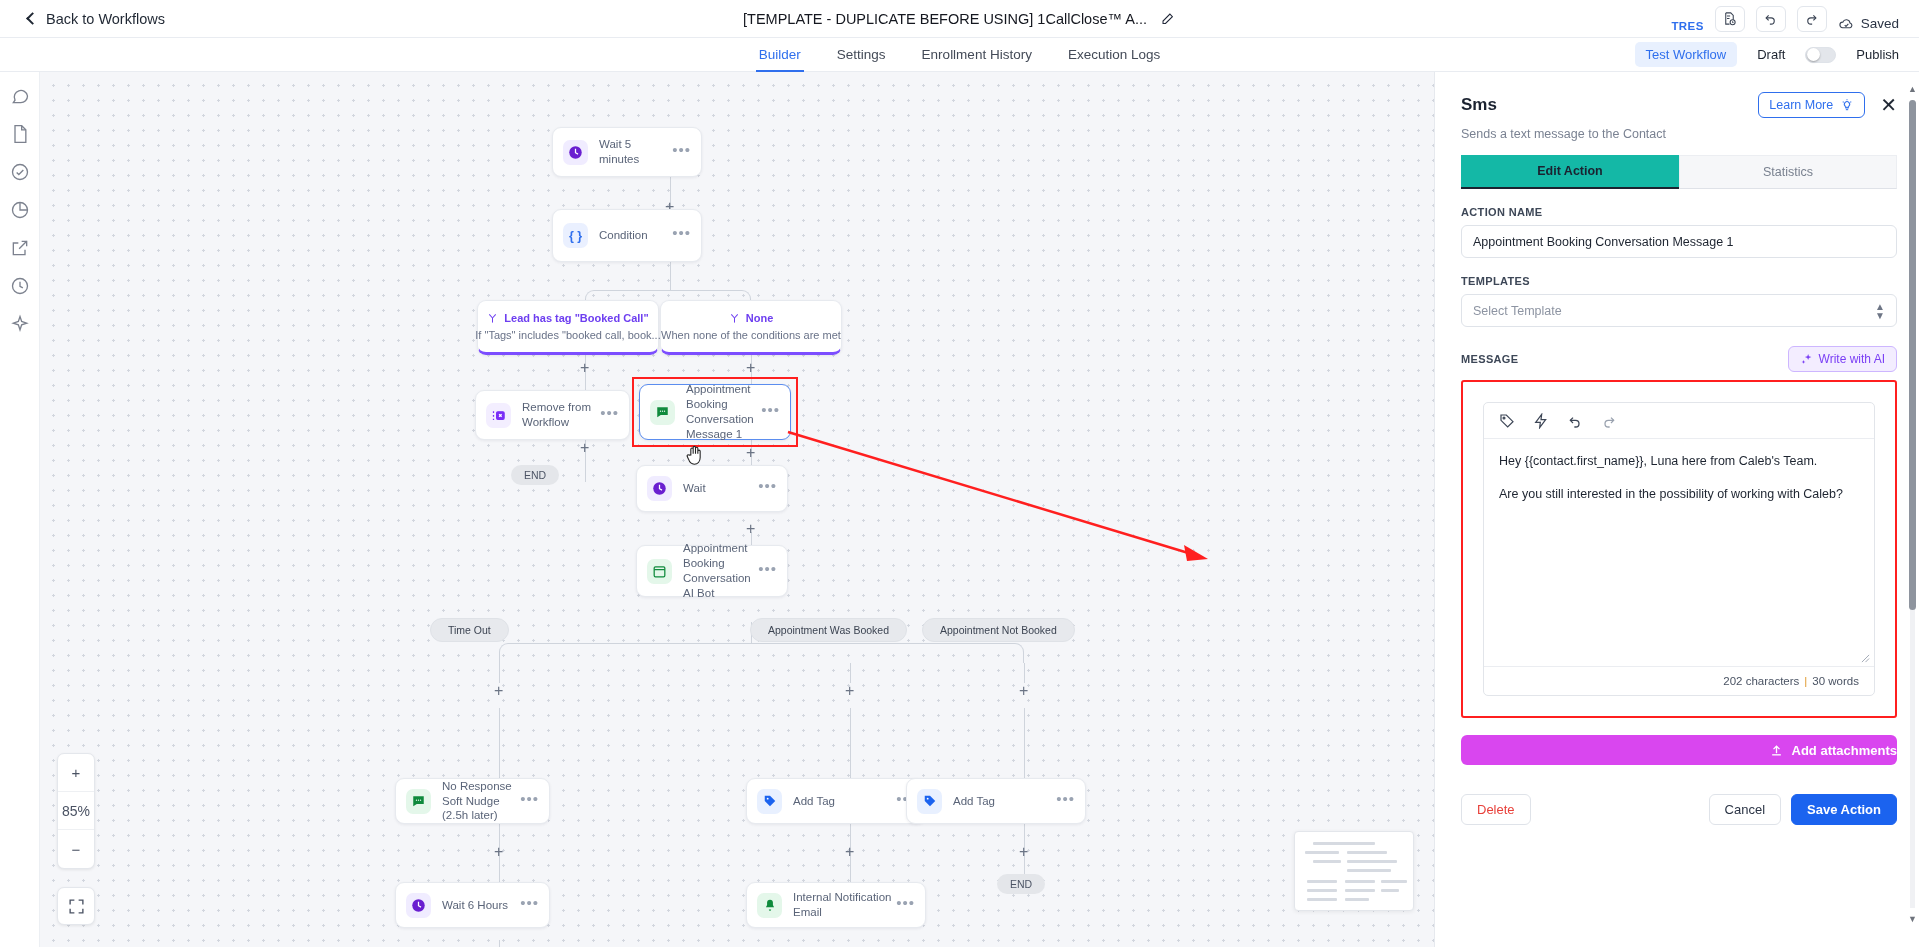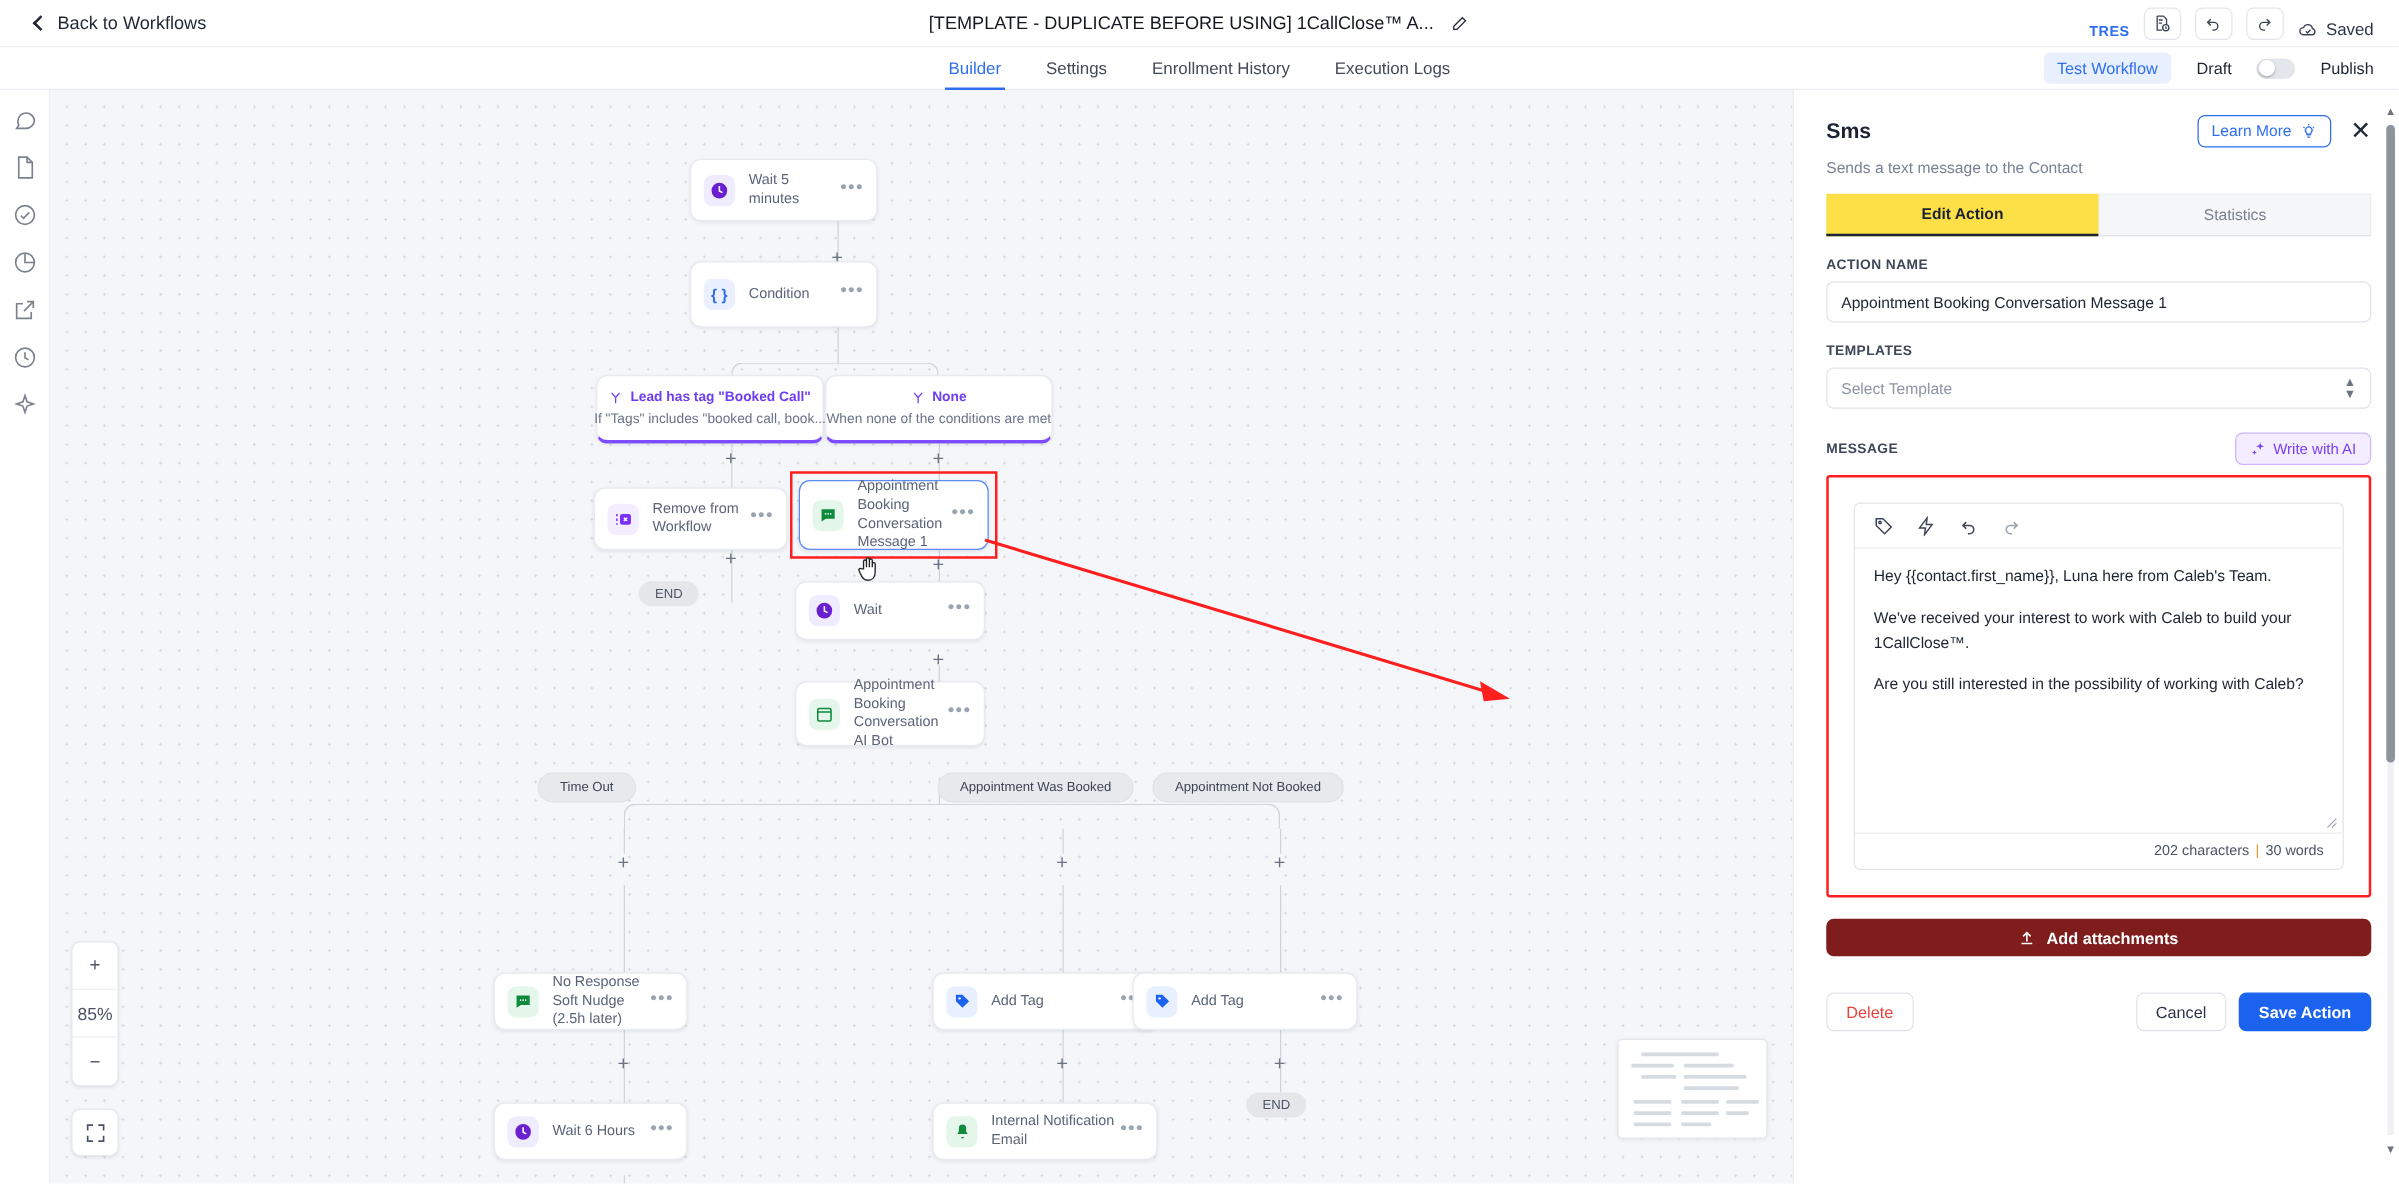--- a/index.html
+++ b/index.html
@@ -174,21 +174,21 @@
     border-radius:6px; font-size:12.5px; padding:5px 10px; display:flex; align-items:center; gap:7px;
     cursor:pointer; font-weight:500;
   }
   .close-x { margin-left:15px; font-size:20px; color:#1f2733; cursor:pointer; line-height:1; }
   .panel-sub { font-size:12.5px; color:#7a8292; margin-top:9px; }
   .ptabs { display:flex; margin-top:14px; }
   .ptab {
     flex:1 1 50%; text-align:center; font-size:12.5px; padding:9px 0; cursor:pointer;
     border-bottom:2px solid transparent;
   }
-  .ptab.active { color:#1b2230; font-weight:bold; border-bottom-color:#1b2230; background:#fde047; }
+  .ptab.active { color:#1b2230; font-weight:bold; border-bottom-color:#1b2230; background:#14b8a6; }
   .ptab.inactive { color:#79818f; background:#f6f7f9; border:1px solid #eceef2; border-bottom:1px solid #dfe2e8; }
   .flabel {
     font-size:11px; font-weight:bold; letter-spacing:.35px; color:#3d4757; margin:17px 0 7px;
   }
   .finput {
     width:100%; border:1px solid #dfe3e9; border-radius:6px; height:33px;
     padding:0 11px; font-size:12.5px; color:#1d2430; font-family:inherit; background:#fff;
   }
   .fselect {
     width:100%; border:1px solid #dfe3e9; border-radius:6px; height:33px;
@@ -215,23 +215,23 @@
   .editor-body p { margin-bottom:14px; }
   .resize-grip {
     position:absolute; right:4px; bottom:3px; width:9px; height:9px;
   }
   .editor-foot {
     border-top:1px solid #ebedf1; height:29px; display:flex; align-items:center;
     justify-content:flex-end; padding-right:15px; font-size:11.5px; color:#4a5363;
   }
   .cnt-sep { color:#e09a30; margin:0 5px; }
   .attach-btn {
-    margin-top:17px; background:#7f1d1d; color:#fff; border:none; border-radius:6px;
+    margin-top:17px; background:#d946ef; color:#fff; border:none; border-radius:6px;
     height:30px; width:100%; font-size:13px; font-weight:bold; cursor:pointer;
-    display:flex; align-items:center; justify-content:center; gap:9px; font-family:inherit;
+    display:flex; align-items:center; justify-content:flex-end; gap:9px; font-family:inherit;
   }
   .panel-foot { display:flex; align-items:center; margin-top:29px; padding-bottom:18px; }
   .btn {
     border-radius:6px; font-size:13px; cursor:pointer; font-family:inherit; padding:7px 15px;
     border:1px solid #dfe3e9; background:#fff; color:#2b3445;
   }
   .btn-delete { color:#e8403a; }
   .btn-save { background:#1b63ef; border-color:#1b63ef; color:#fff; font-weight:bold; margin-left:10px; }
   .foot-right { margin-left:auto; display:flex; }
   .pscroll {
@@ -638,21 +638,20 @@
               <path d="M9 7L5 11l4 4"></path>
               <path d="M5 11h8a5 5 0 0 1 0 10h-2"></path>
             </svg>
           <svg class="tb-ico" viewBox="0 0 24 24" fill="none" stroke="#9aa2af" stroke-width="1.9">
               <path d="M15 7l4 4-4 4"></path>
               <path d="M19 11h-8a5 5 0 0 0 0 10h2"></path>
             </svg>
         </div>
         <div class="editor-body">
           <p>Hey {{contact.first_name}}, Luna here from Caleb's Team.</p>
-          <p>We've received your interest to work with Caleb to build your 1CallClose™.</p>
           <p>Are you still interested in the possibility of working with Caleb?</p>
           <svg class="resize-grip" viewBox="0 0 10 10" stroke="#9aa2af" stroke-width="1">
               <path d="M9 1L1 9M9 5L5 9"></path>
             </svg>
         </div>
         <div class="editor-foot">
           <span>202 characters</span>
           <span class="cnt-sep">|</span>
           <span>30 words</span>
         </div>

